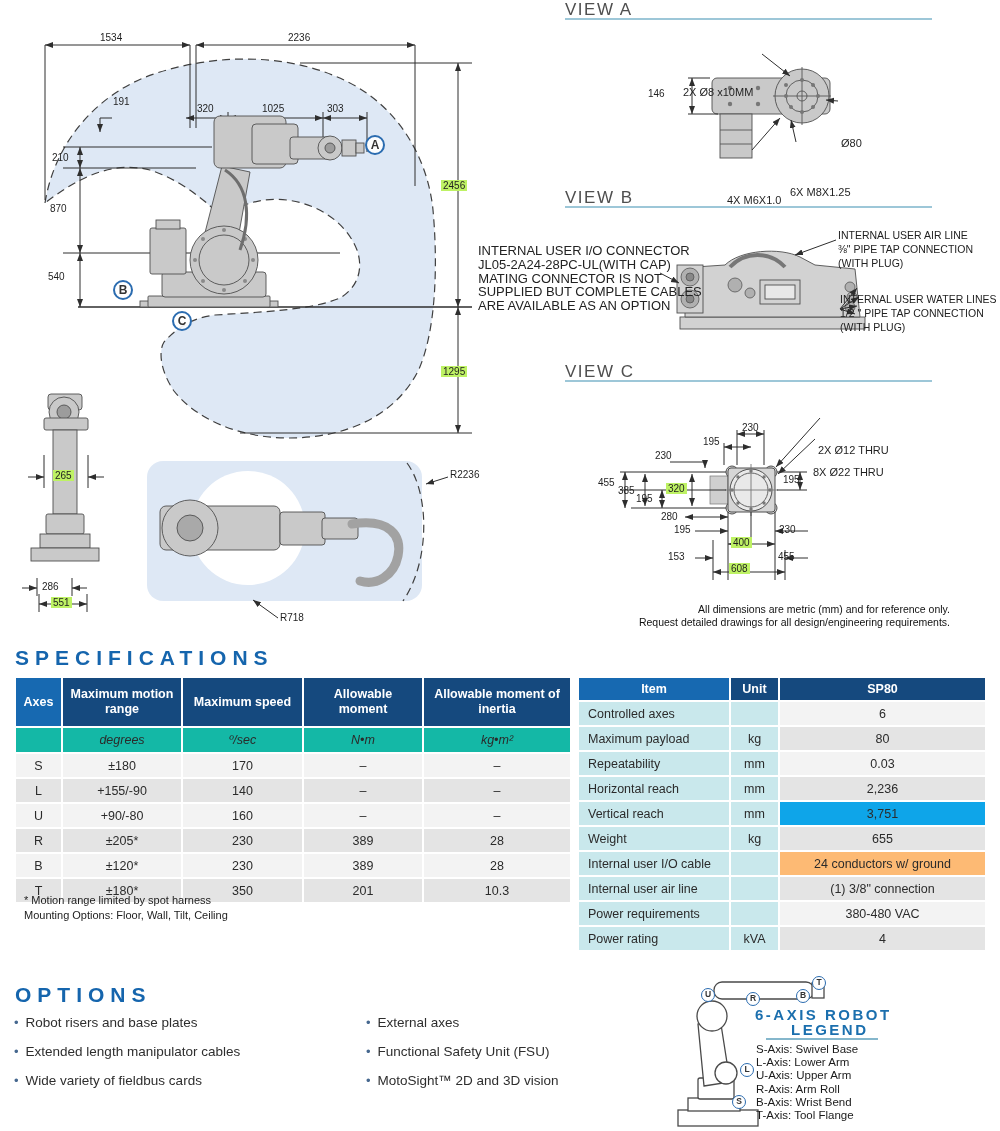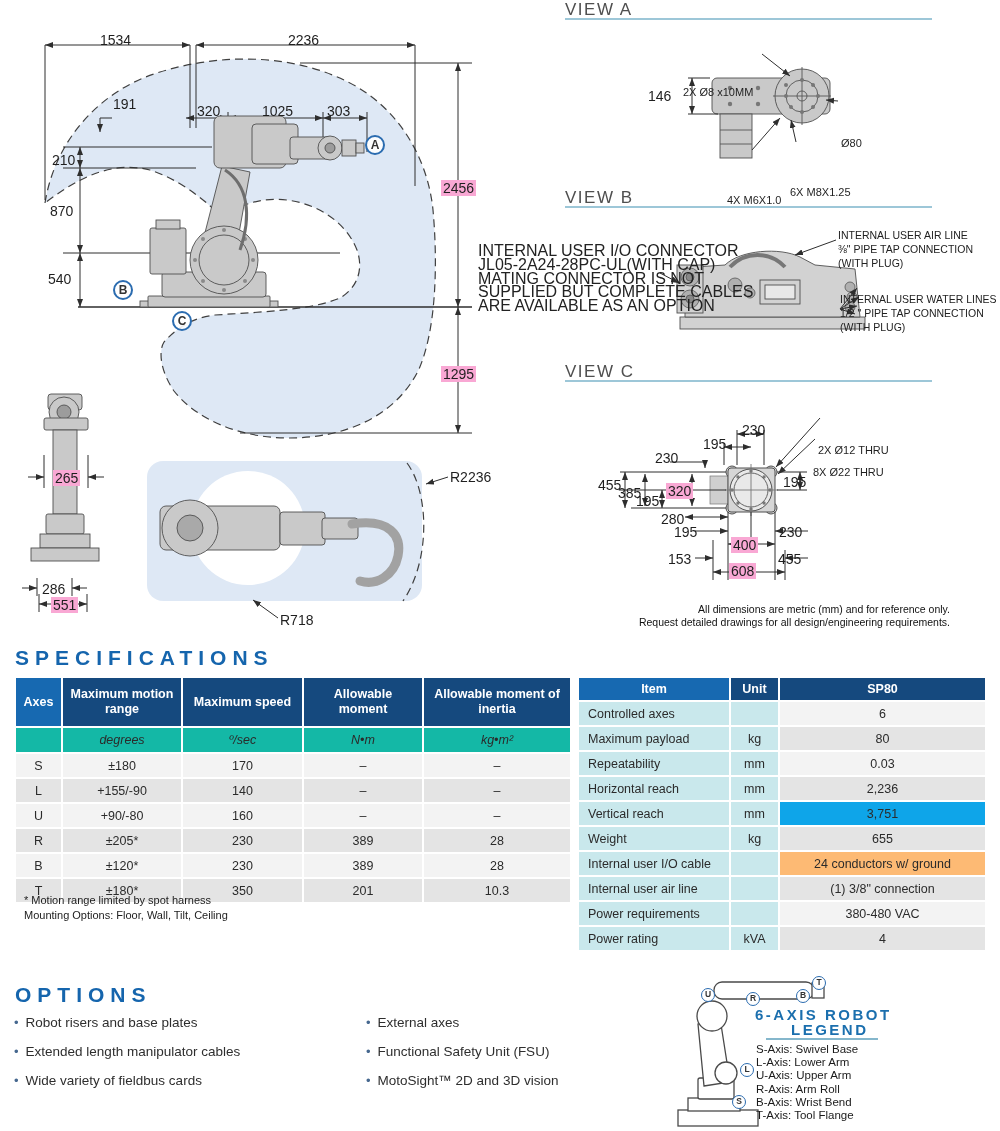--- a/index.html
+++ b/index.html
@@ -1,22 +1,22 @@
 <!DOCTYPE html>
 <html><head>
 <meta charset="utf-8">
 <style>
   html,body{margin:0;padding:0;background:#fff;}
   #canvas{position:relative;width:1000px;height:1131px;background:#fff;overflow:hidden;
           font-family:"Liberation Sans",sans-serif;color:#222;}
   svg{position:absolute;overflow:visible;}
-  .dim{position:absolute;font-size:14px;color:#1f1f1f;white-space:nowrap;}
-  .dim.bg{background:#f9a8d4;padding:0 2px;}
+  .dim{position:absolute;font-size:10px;color:#1f1f1f;white-space:nowrap;}
+  .dim.bg{background:#bef264;padding:0 2px;}
   .dim.sm{font-size:11px;margin-top:40px;}
-  .note{position:absolute;font-size:16px;line-height:13.8px;color:#222;white-space:nowrap;}
+  .note{position:absolute;font-size:13px;line-height:13.8px;color:#222;white-space:nowrap;}
   .view-title{position:absolute;font-size:17px;letter-spacing:1.5px;color:#4f4f4f;}
   .view-rule{position:absolute;height:2px;background:#9dc7d8;width:367px;}
   .marker{position:absolute;box-sizing:border-box;width:20px;height:20px;border:2px solid #2b6cb0;
           border-radius:50%;background:rgba(255,255,255,.9);color:#333;font-size:12px;
           line-height:16px;text-align:center;font-weight:bold;}
   .lmark{position:absolute;box-sizing:border-box;width:14px;height:14px;border:1.5px solid #2b6cb0;
          border-radius:50%;background:#fff;color:#333;font-size:8.5px;line-height:11px;
          text-align:center;font-weight:bold;}
   .sec-title{position:absolute;font-size:21px;font-weight:bold;letter-spacing:6px;color:#1565ad;}
   .footnote{position:absolute;font-size:11px;color:#1c1c1c;white-space:nowrap;}

